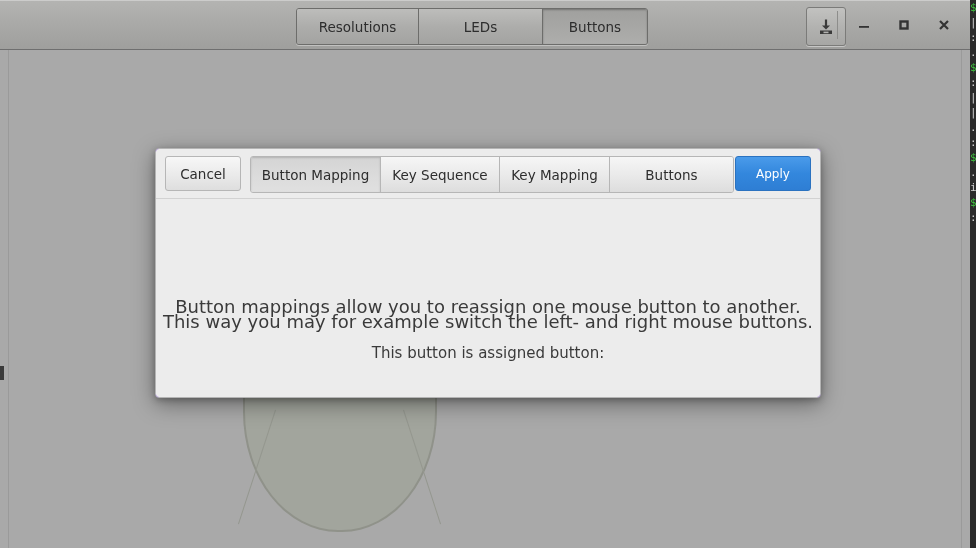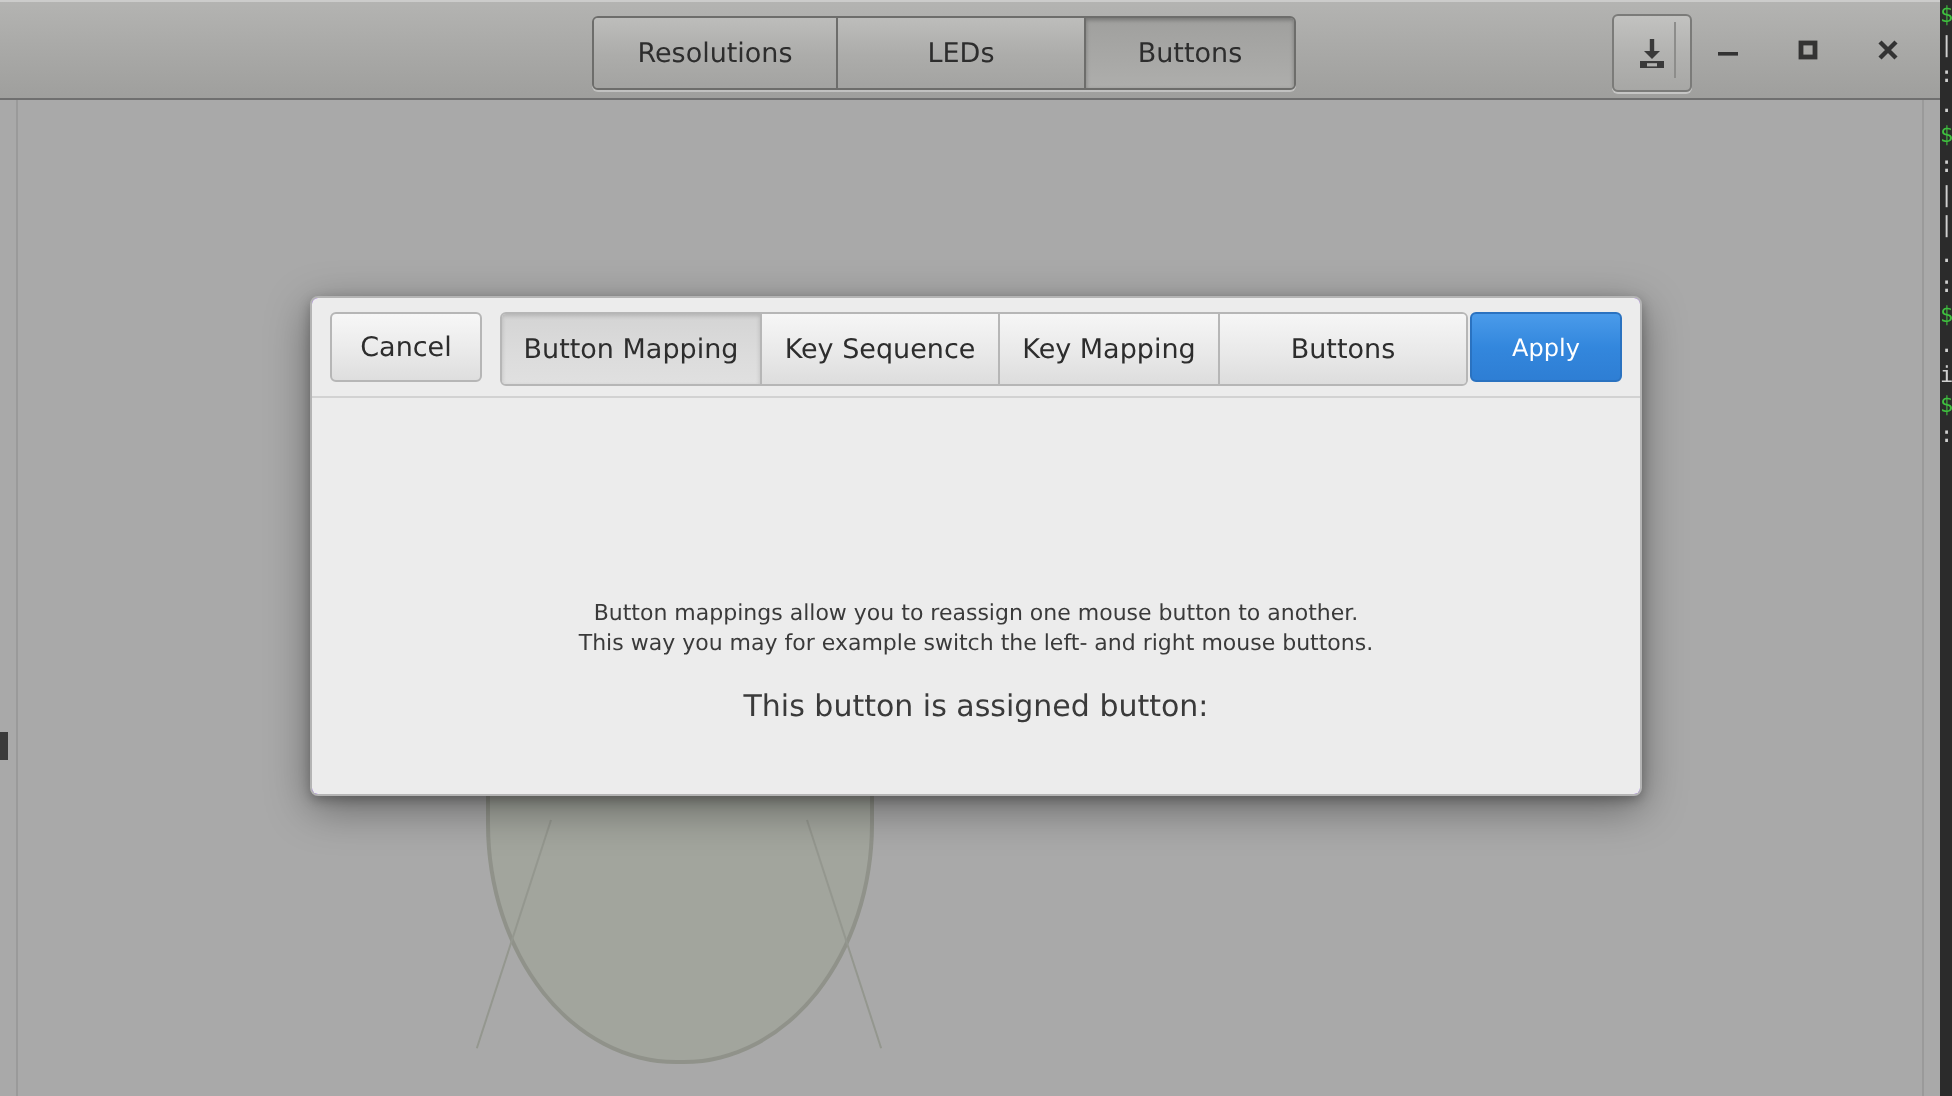--- a/index.html
+++ b/index.html
@@ -365,21 +365,21 @@
     position: relative;
     height: 199px;
     background: #ececec;
   }
 
   .desc {
     position: absolute;
     left: 0; right: 0;
     top: 100px;
     text-align: center;
-    font-size: 11px;
+    font-size: 18px;
     color: #3a3a3a;
     line-height: 15px;
   }
   .desc .l2 { display: block; }
   .assigned {
     position: absolute;
     left: 0; right: 0;
     top: 145px;
     text-align: center;
     font-size: 15px;

